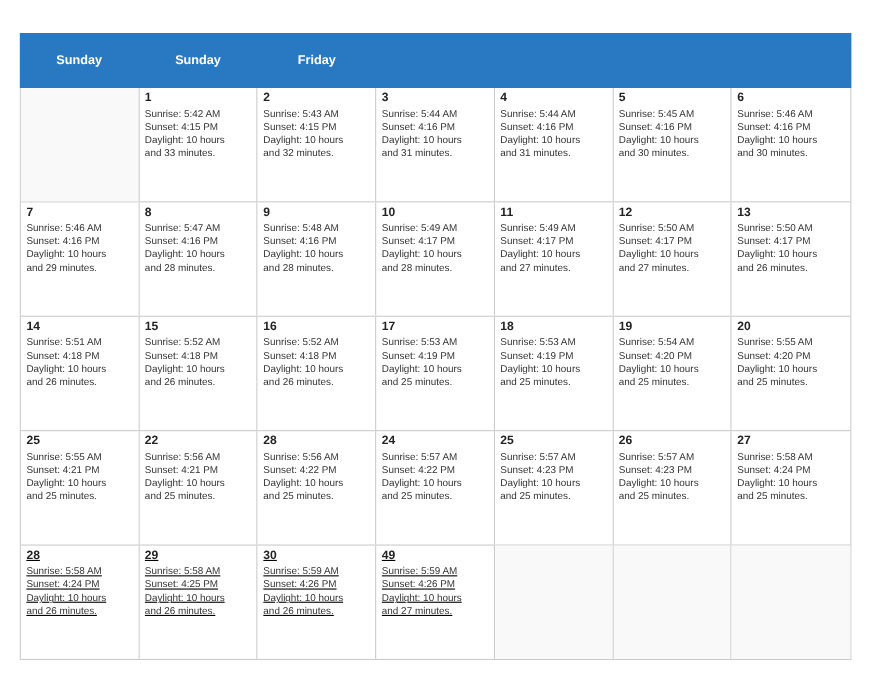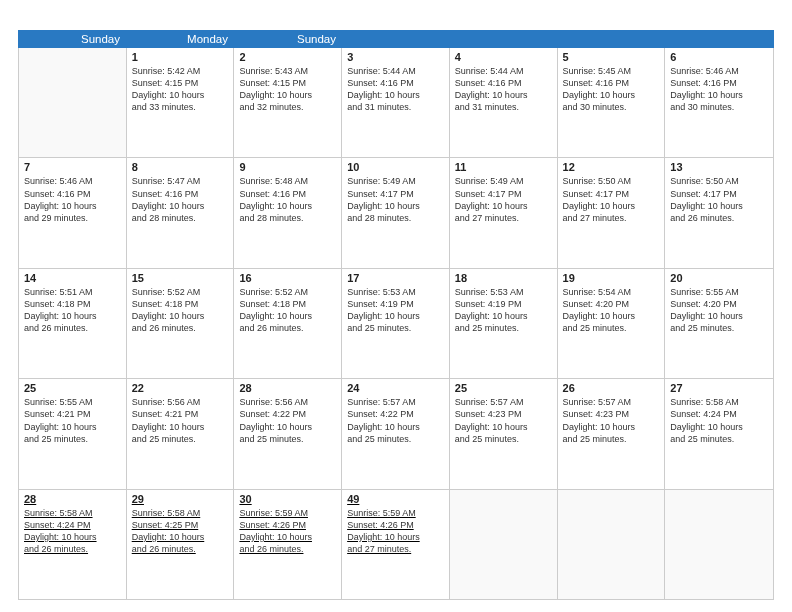--- a/index.html
+++ b/index.html
@@ -48,23 +48,23 @@
       flex-direction: column;
     }
     .cal-header {
       display: grid;
       grid-template-columns: repeat(7, 1fr);
       background: #2979c2;
     }
     .cal-header-cell {
       color: #fff;
       font-size: 11.5px;
-      font-weight: normal;
-      padding: 3px 6px;
-      text-align: right;
+      font-weight: bold;
+      padding: 19px 6px;
+      text-align: center;
     }
     .cal-body {
       flex: 1;
       display: flex;
       flex-direction: column;
     }
     .cal-row {
       display: grid;
       grid-template-columns: repeat(7, 1fr);
       flex: 1;
@@ -124,22 +124,22 @@
     </div>
     <div class="title-area">
       <div class="month-title"></div>
       <div class="location"></div>
     </div>
   </div>
 
   <div class="calendar">
     <div class="cal-header">
     <div class="cal-header-cell">Sunday</div>
-        <div class="cal-header-cell">Monday</div>
         <div class="cal-header-cell">Sunday</div>
+        <div class="cal-header-cell">Friday</div>
       </div>
     <div class="cal-body-wrap">
       <div class="cal-body" id="cal-body">
       <div class="cal-row">
             <div class="cal-cell empty"></div>
             <div class="cal-cell">
               <span class="day-num">1</span>
               <span class="cell-line">Sunrise: 5:42 AM</span>
               <span class="cell-line">Sunset: 4:15 PM</span>
               <span class="cell-line">Daylight: 10 hours</span>

